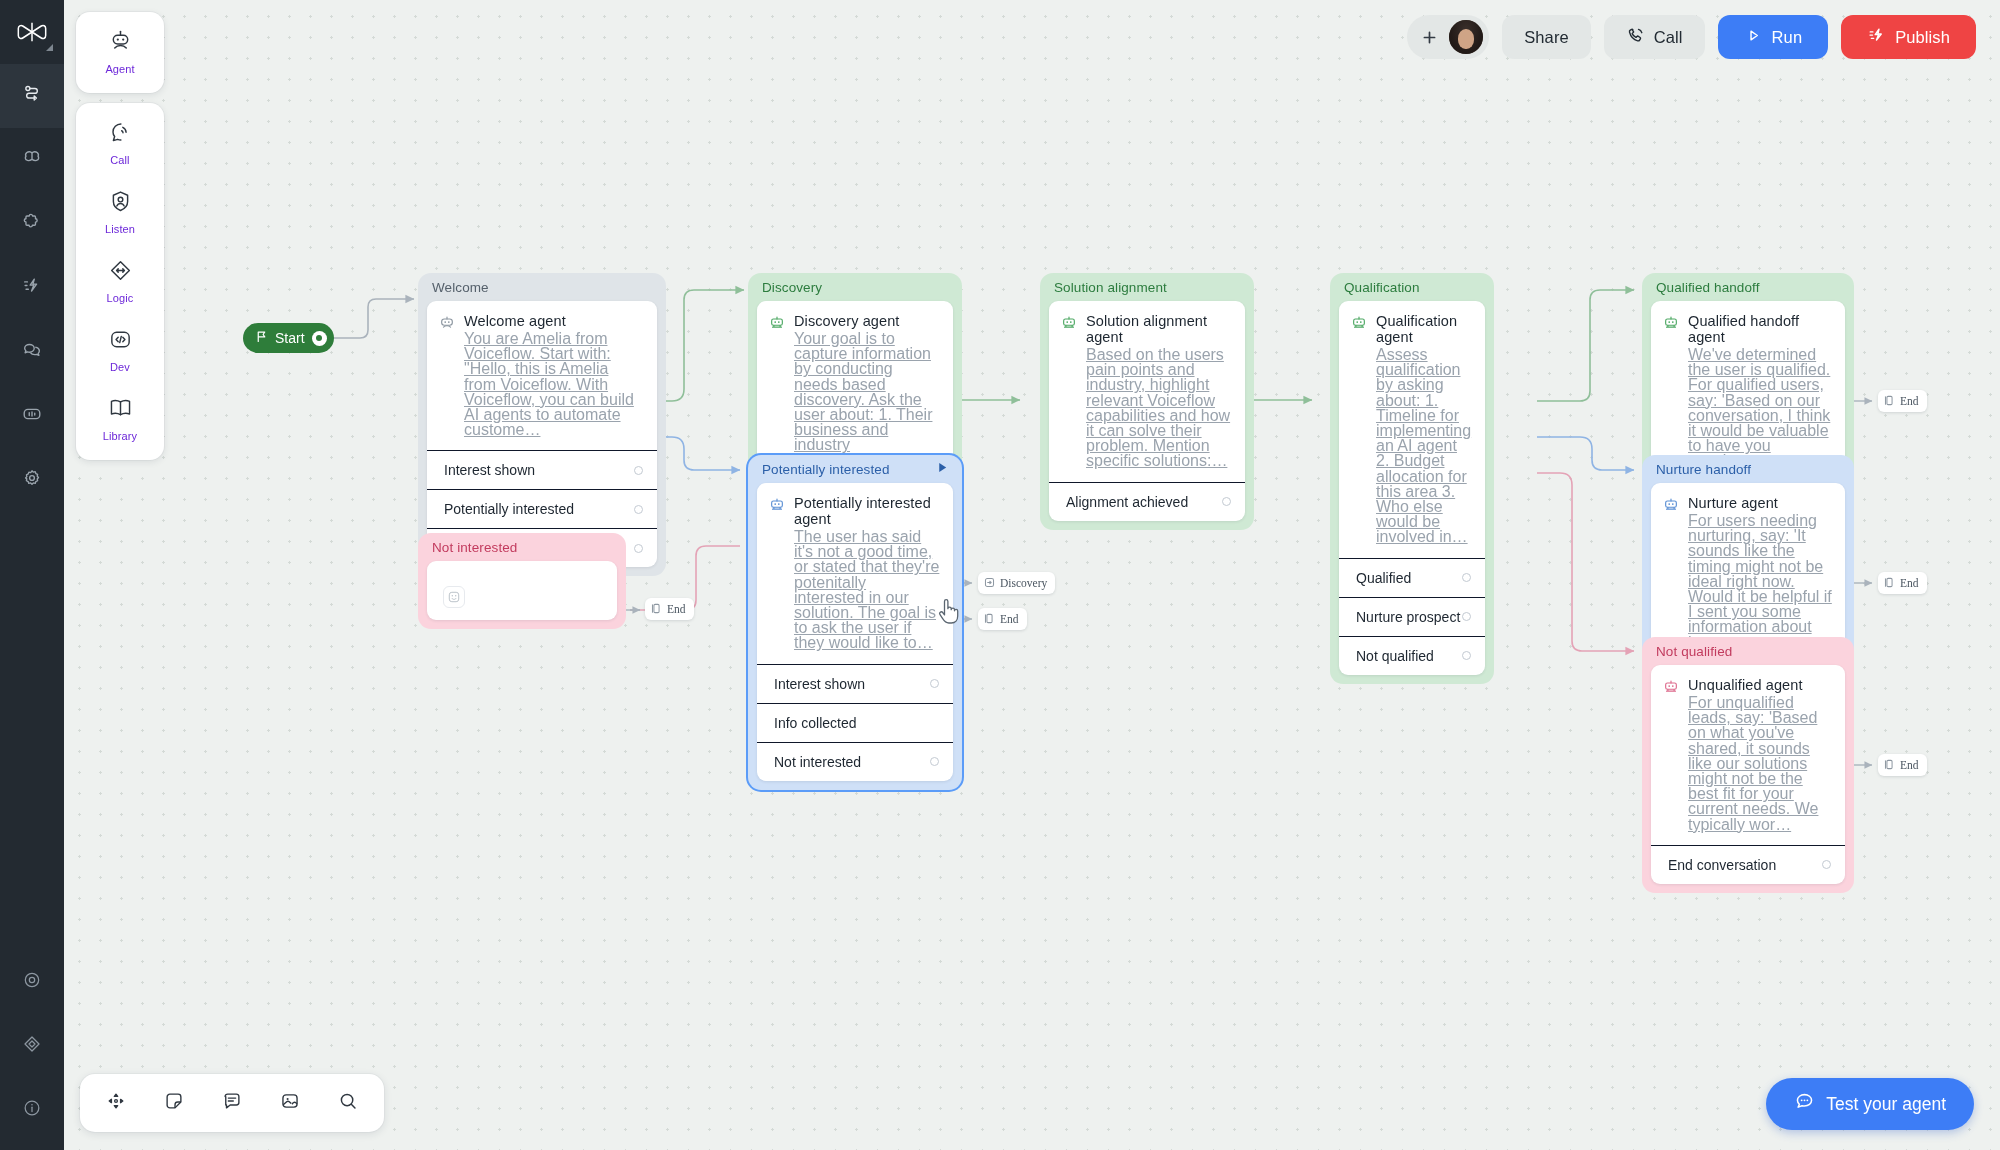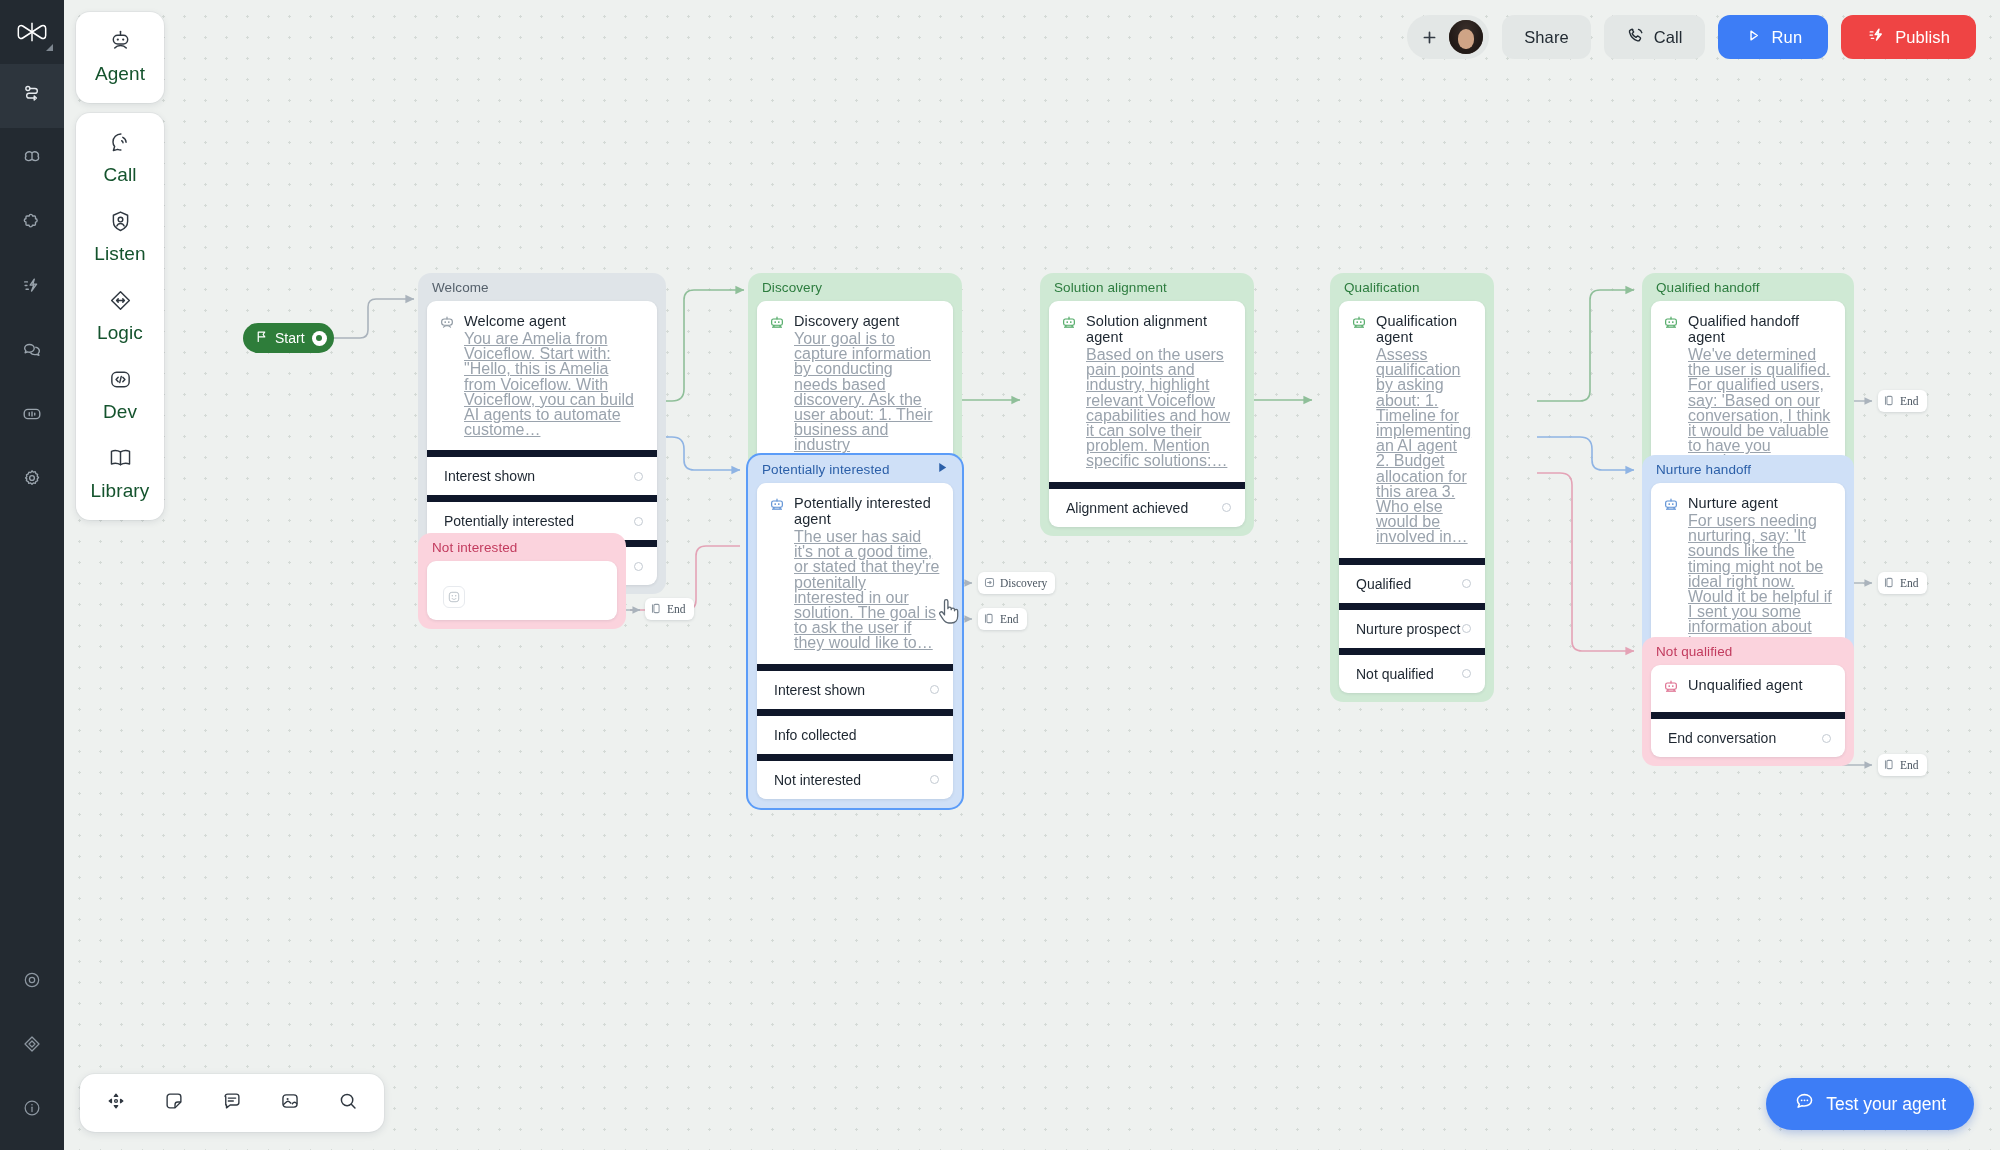--- a/index.html
+++ b/index.html
@@ -48,21 +48,21 @@
   }
   .tp-card {
     background: #ffffff; border-radius: 14px;
     box-shadow: 0 2px 7px rgba(25,40,60,.10), 0 0 0 1px rgba(20,40,60,.035);
     padding: 6px 0;
   }
   .tp-item {
     display: flex; flex-direction: column; align-items: center; justify-content: center;
     gap: 5px; padding: 11px 0 12px; cursor: pointer;
   }
-  .tp-label { font-size: 19px; color: #14532d; letter-spacing: .1px; }
+  .tp-label { font-size: 11px; color: #6d28d9; letter-spacing: .1px; }
 
   
   #topbar {
     position: absolute; right: 24px; top: 14px; height: 46px;
     display: flex; align-items: center; gap: 13px; z-index: 35;
   }
   .pillgroup { display: flex; align-items: center; background: #e3e7e6; border-radius: 999px; height: 44px; padding: 0 4px 0 4px; }
   .plus-btn {
     width: 36px; height: 36px; border-radius: 50%;
     display: flex; align-items: center; justify-content: center; cursor: pointer; color: #333b44;
@@ -113,21 +113,21 @@
     background: #fff; border-radius: 9px; margin: 0 9px 9px 9px;
     box-shadow: 0 1px 3px rgba(25,40,60,.10);
     overflow: hidden;
   }
   .nbody { display: flex; gap: 9px; padding: 12px 13px 13px 12px; }
   .nbody .bicon { flex: 0 0 16px; padding-top: 2px; }
   .ntitle { font-size: 14.5px; color: #1d2630; margin-bottom: 2px; letter-spacing: .1px; }
   .ndesc { font-size: 16px; line-height: 15.2px; color: #9aa3ad; text-decoration: underline; }
   .nport {
     display: flex; align-items: center; justify-content: space-between;
-    padding: 11px 14px 11px 17px; border-top: 7px solid #0f172a;
+    padding: 11px 14px 11px 17px; border-top: 1px solid #0f172a;
     font-size: 14px; color: #1d2630; cursor: pointer;
   }
   .dot { width: 9px; height: 9px; border-radius: 50%; border: 1.6px solid #c3cad2; background: #fff; }
   .msgbody { padding: 14px 16px 12px 16px; }
   .msgtext { font-size: 14px; line-height: 19.5px; color: #1d2630; }
   .msgicon {
     margin-top: 11px; width: 22px; height: 22px; border-radius: 6px;
     border: 1px solid #e7eaee; display: flex; align-items: center; justify-content: center;
   }
 
@@ -475,20 +475,21 @@
         <span class="bicon">
           <svg width="16" height="16" viewBox="0 0 18 18" fill="none" stroke="#dd6a8c" stroke-width="1.3" stroke-linecap="round">
             <rect x="3" y="4.5" width="12" height="7" rx="2"></rect>
               <circle cx="7" cy="8" r="1" fill="#dd6a8c" stroke="none"></circle>
               <circle cx="11" cy="8" r="1" fill="#dd6a8c" stroke="none"></circle>
               <path d="M9 2.2v2.3M5.5 13.7v-2M12.5 13.7v-2M4 13.7h10"></path>
           </svg>
         </span>
         <div>
           <div class="ntitle">Unqualified agent</div>
+          <div class="ndesc">For unqualified leads, say: 'Based on what you've shared, it sounds like our solutions might not be the best fit for your current needs. We typically wor…</div>
         </div>
       </div>
       <div class="nport">
         <span>End conversation</span>
           <span class="dot"></span>
       </div>
     </div>
   </div>
 
   <div class="chip" style="left:645px; top:598px;">

